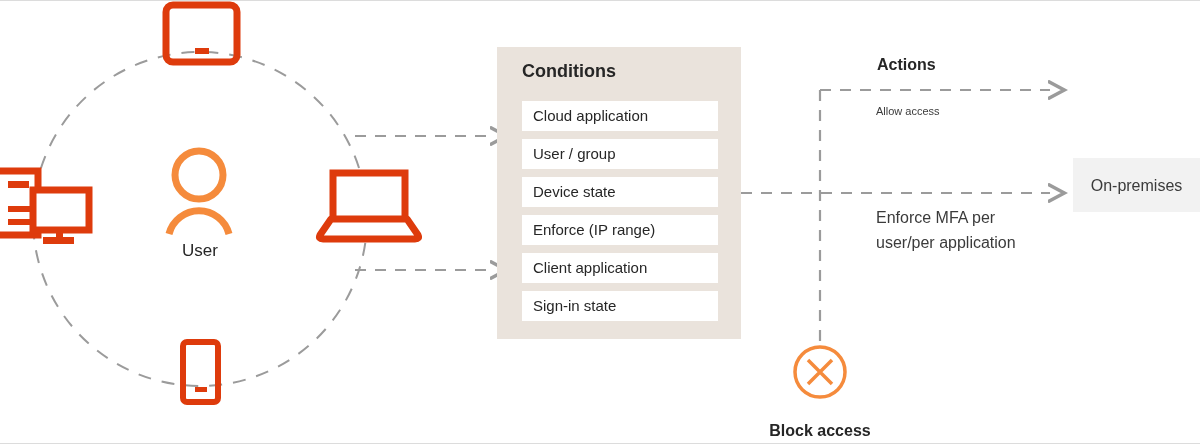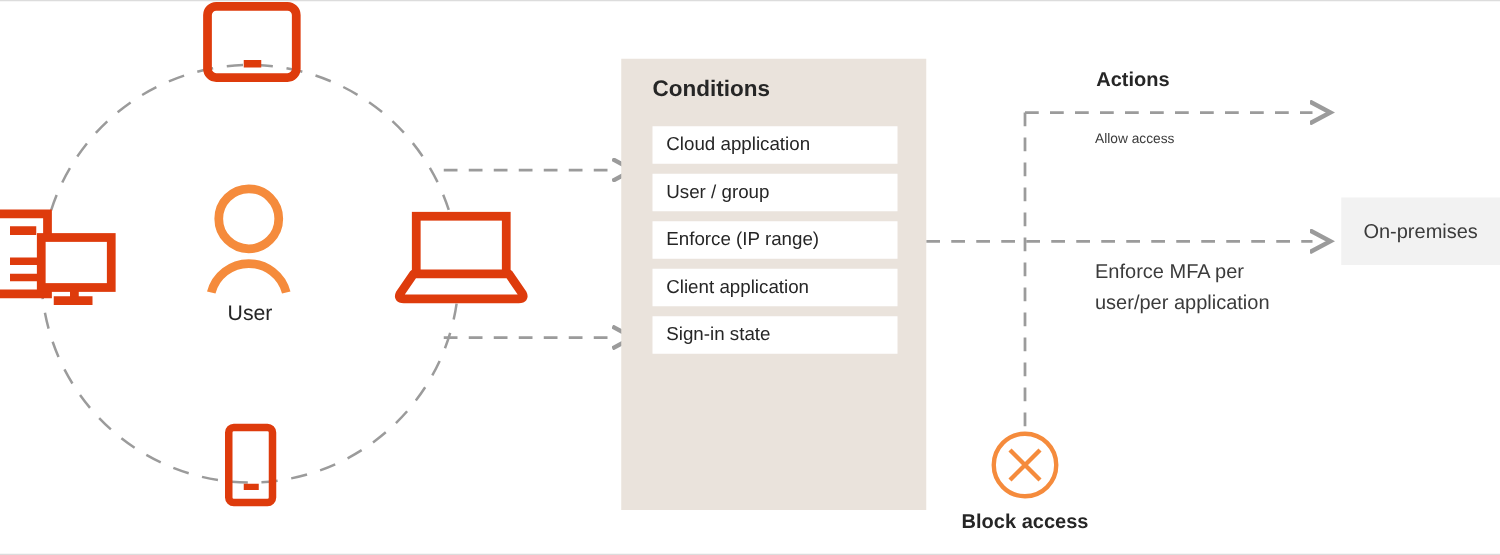--- a/index.html
+++ b/index.html
@@ -39,21 +39,21 @@
     font-weight: normal;
     color: #262626;
   }
 
   
   .conditions-panel {
     position: absolute;
     left: 497px;
     top: 46px;
     width: 244px;
-    height: 361px;
+    height: 292px;
     background: #EAE3DC;
   }
   .conditions-title {
     position: absolute;
     left: 25px;
     top: 14px;
     font-size: 18px;
     font-weight: bold;
     color: #262626;
   }
@@ -97,21 +97,21 @@
     left: 876px;
     top: 204px;
     width: 140px;
     font-size: 16px;
     line-height: 25px;
     color: #3b3b3b;
   }
   .block-label {
     position: absolute;
     left: 740px;
-    top: 408px;
+    top: 421px;
     width: 160px;
     text-align: center;
     font-size: 16px;
     font-weight: bold;
     color: #262626;
   }
 
   
   .target-box {
     position: absolute;
@@ -199,20 +199,21 @@
     </g>
   </svg>
 
   <div class="user-label">User</div>
 
   <div class="conditions-panel">
     <div class="conditions-title">Conditions</div>
     <div class="conditions-rows">
       <div class="condition-row">Cloud application</div>
       <div class="condition-row">User / group</div>
+      <div class="condition-row">Device state</div>
       <div class="condition-row">Enforce (IP range)</div>
       <div class="condition-row">Client application</div>
       <div class="condition-row">Sign-in state</div>
     </div>
   </div>
 
   <div class="actions-title">Actions</div>
   <div class="action-allow">Allow access</div>
   <div class="action-mfa">Enforce MFA per user/per application</div>
   <div class="block-label">Block access</div>

